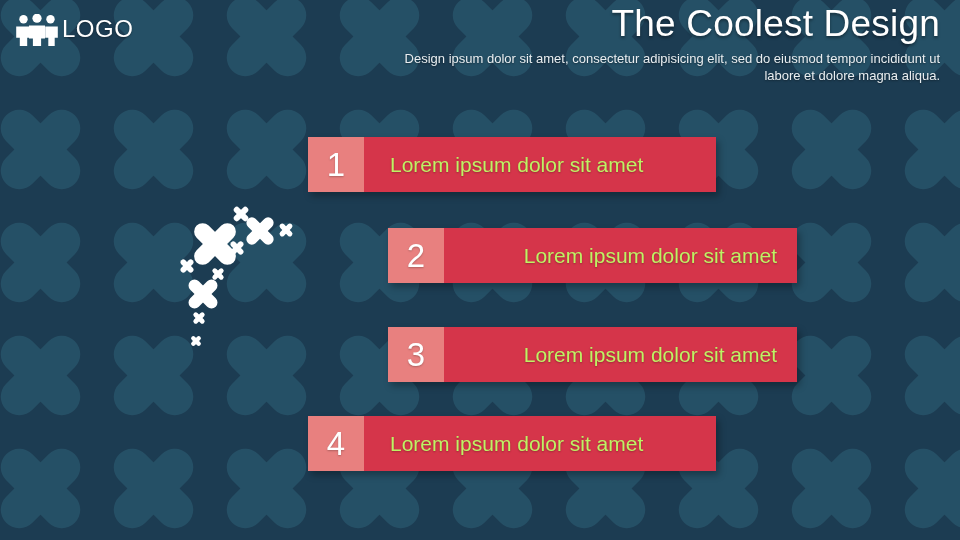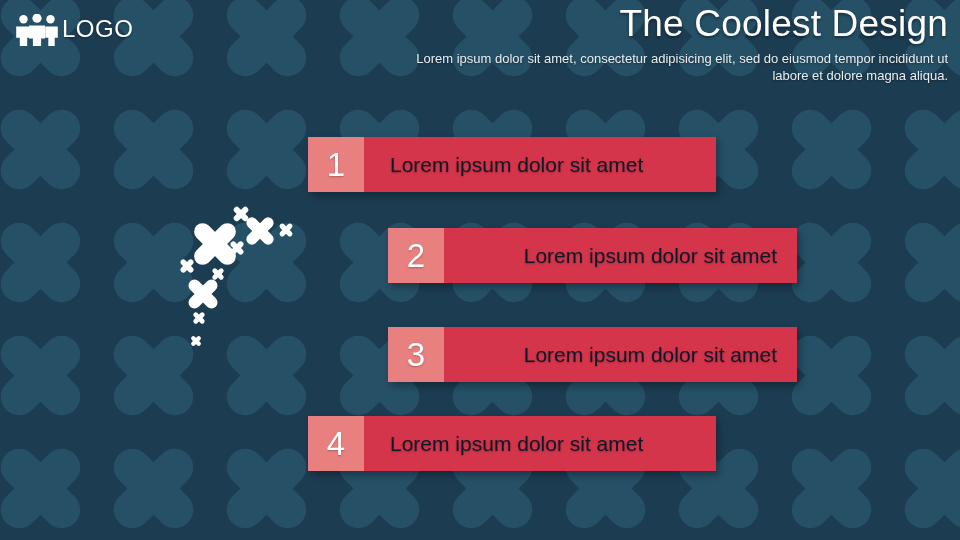--- a/index.html
+++ b/index.html
@@ -43,21 +43,21 @@
     color:#ffffff;
     font-size:24px;
     letter-spacing:0.5px;
     line-height:1;
     padding-bottom:2px;
     text-shadow:0 1px 2px rgba(0,0,0,.35);
   }
 
   
   #title-block {
-    position:absolute; right:12px; top:2px;
+    position:absolute; right:20px; top:2px;
     width:560px;
     text-align:right;
   }
   #page-title {
     color:#ffffff;
     font-size:37px;
     font-weight:400;
     line-height:44px;
     letter-spacing:0.2px;
     text-shadow:0 2px 3px rgba(0,0,0,.4);
@@ -87,21 +87,21 @@
     flex:0 0 56px;
     background:#e8807f;
     color:#ffffff;
     font-size:33px;
     line-height:55px;
     text-align:center;
     text-shadow:0 1px 2px rgba(0,0,0,.25);
   }
   .bar-label {
     flex:1 1 auto;
-    color:#0f172a;
+    color:#bef264;
     font-size:21px;
     line-height:55px;
     text-shadow:0 1px 2px rgba(0,0,0,.28);
     white-space:nowrap;
   }
   .bar.align-left  .bar-label { padding-left:26px;  text-align:left; }
   .bar.align-right .bar-label { padding-right:20px; text-align:right; }
 
   #bar-1 { left:308px; top:137px; width:408px; }
   #bar-2 { left:388px; top:228px; width:409px; }
@@ -171,21 +171,21 @@
           <path d="M2.2 12.5h14.6v11.2h-3.6V32H5.8v-8.3H2.2z"></path>
           <path d="M31.2 12.5h12.6v11.2h-3.1V32h-6.4v-8.3h-3.1z"></path>
           <path d="M15 11.4h16v13.1h-3.9V32h-8.2v-7.5H15z"></path>
         </g>
       </svg>
       <span id="logo-text">LOGO</span>
     </div>
 
     <div id="title-block">
       <div id="page-title">The Coolest Design</div>
-      <div id="page-subtitle">Lorem ipsum dolor sit amet, consectetur adipisicing elit, sed do eiusmod tempor incididunt ut labore et dolore magna aliqua.</div>
+      <div id="page-subtitle">Design ipsum dolor sit amet, consectetur adipisicing elit, sed do eiusmod tempor incididunt ut labore et dolore magna aliqua.</div>
     </div>
 
   </div>
 
   <div id="click-badge">
     <svg id="sparkles" viewBox="0 0 175 190">
       <g fill="#ffffff">
 
         <g transform="translate(40,48)">
           <rect x="-26" y="-8.5" width="52" height="17" rx="8.5" transform="rotate(45)"></rect>

